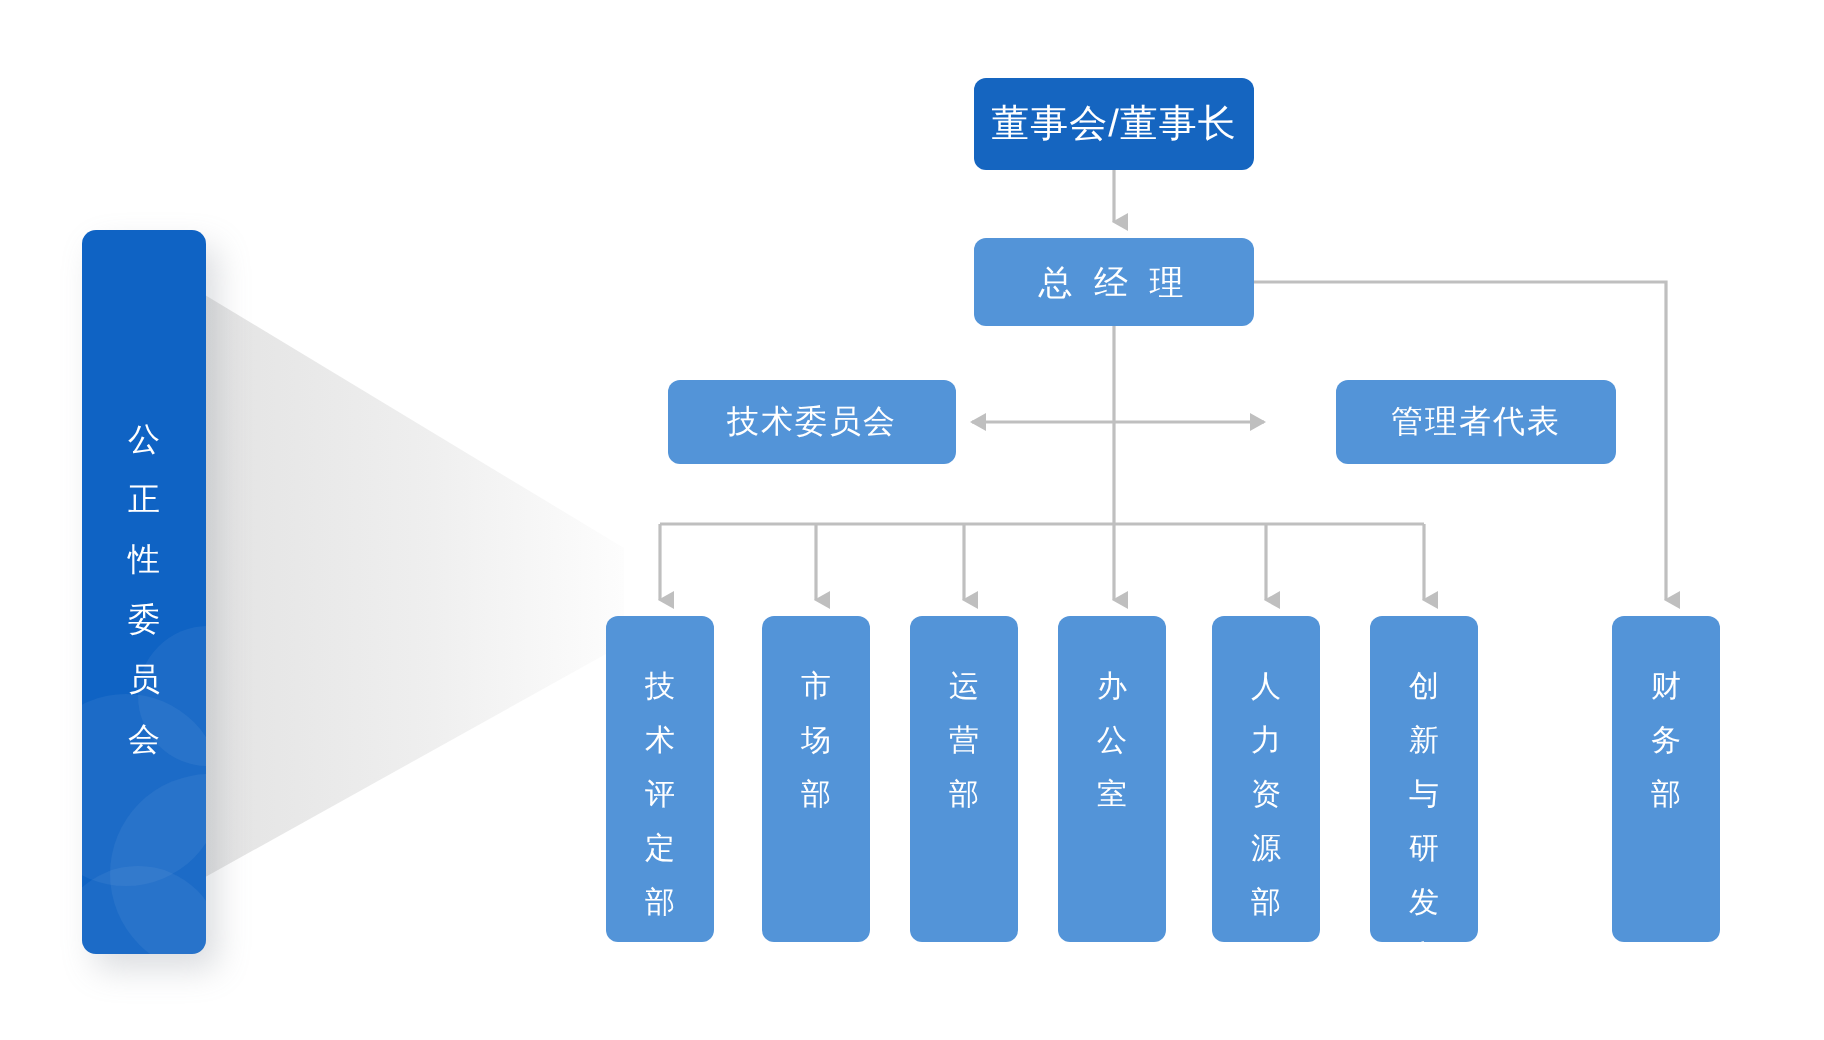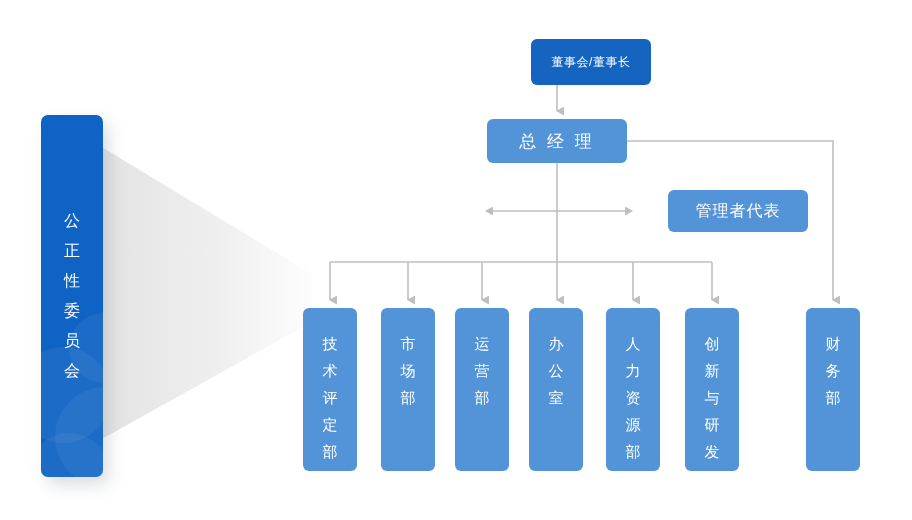--- a/index.html
+++ b/index.html
@@ -87,24 +87,23 @@
     align-items: center;
     justify-content: center;
     color: #ffffff;
     text-align: center;
   }
   .node.dark  { background: #1565c0; }
   .node.light { background: #5394d8; text-align: right; }
 
   .node-board {
     left: 487px; top: 39px;
-    width: 120px; height: 46px;
-    font-size: 12px;
+    width: 140px; height: 46px;
+    font-size: 19px;
     letter-spacing: 0.5px;
-    margin-left: 44px;
   }
   .node-gm {
     left: 487px; top: 119px;
     width: 140px; height: 44px;
     font-size: 17px;
     letter-spacing: 3px;
   }
   .node-tech-committee {
     left: 334px; top: 190px;
     width: 144px; height: 42px;
@@ -194,20 +193,21 @@
 性
 委
 员
 会</div>
   </div>
 
   <div class="node dark node-board">董事会/董事长</div>
 
   <div class="node light node-gm">总 经 理</div>
 
+  <div class="node light node-tech-committee">技术委员会</div>
 
   <div class="node light node-mgmt-rep">管理者代表</div>
 
   <div class="dept" style="left:303px;">技
 术
 评
 定
 部</div>
   <div class="dept" style="left:381px;">市
 场

